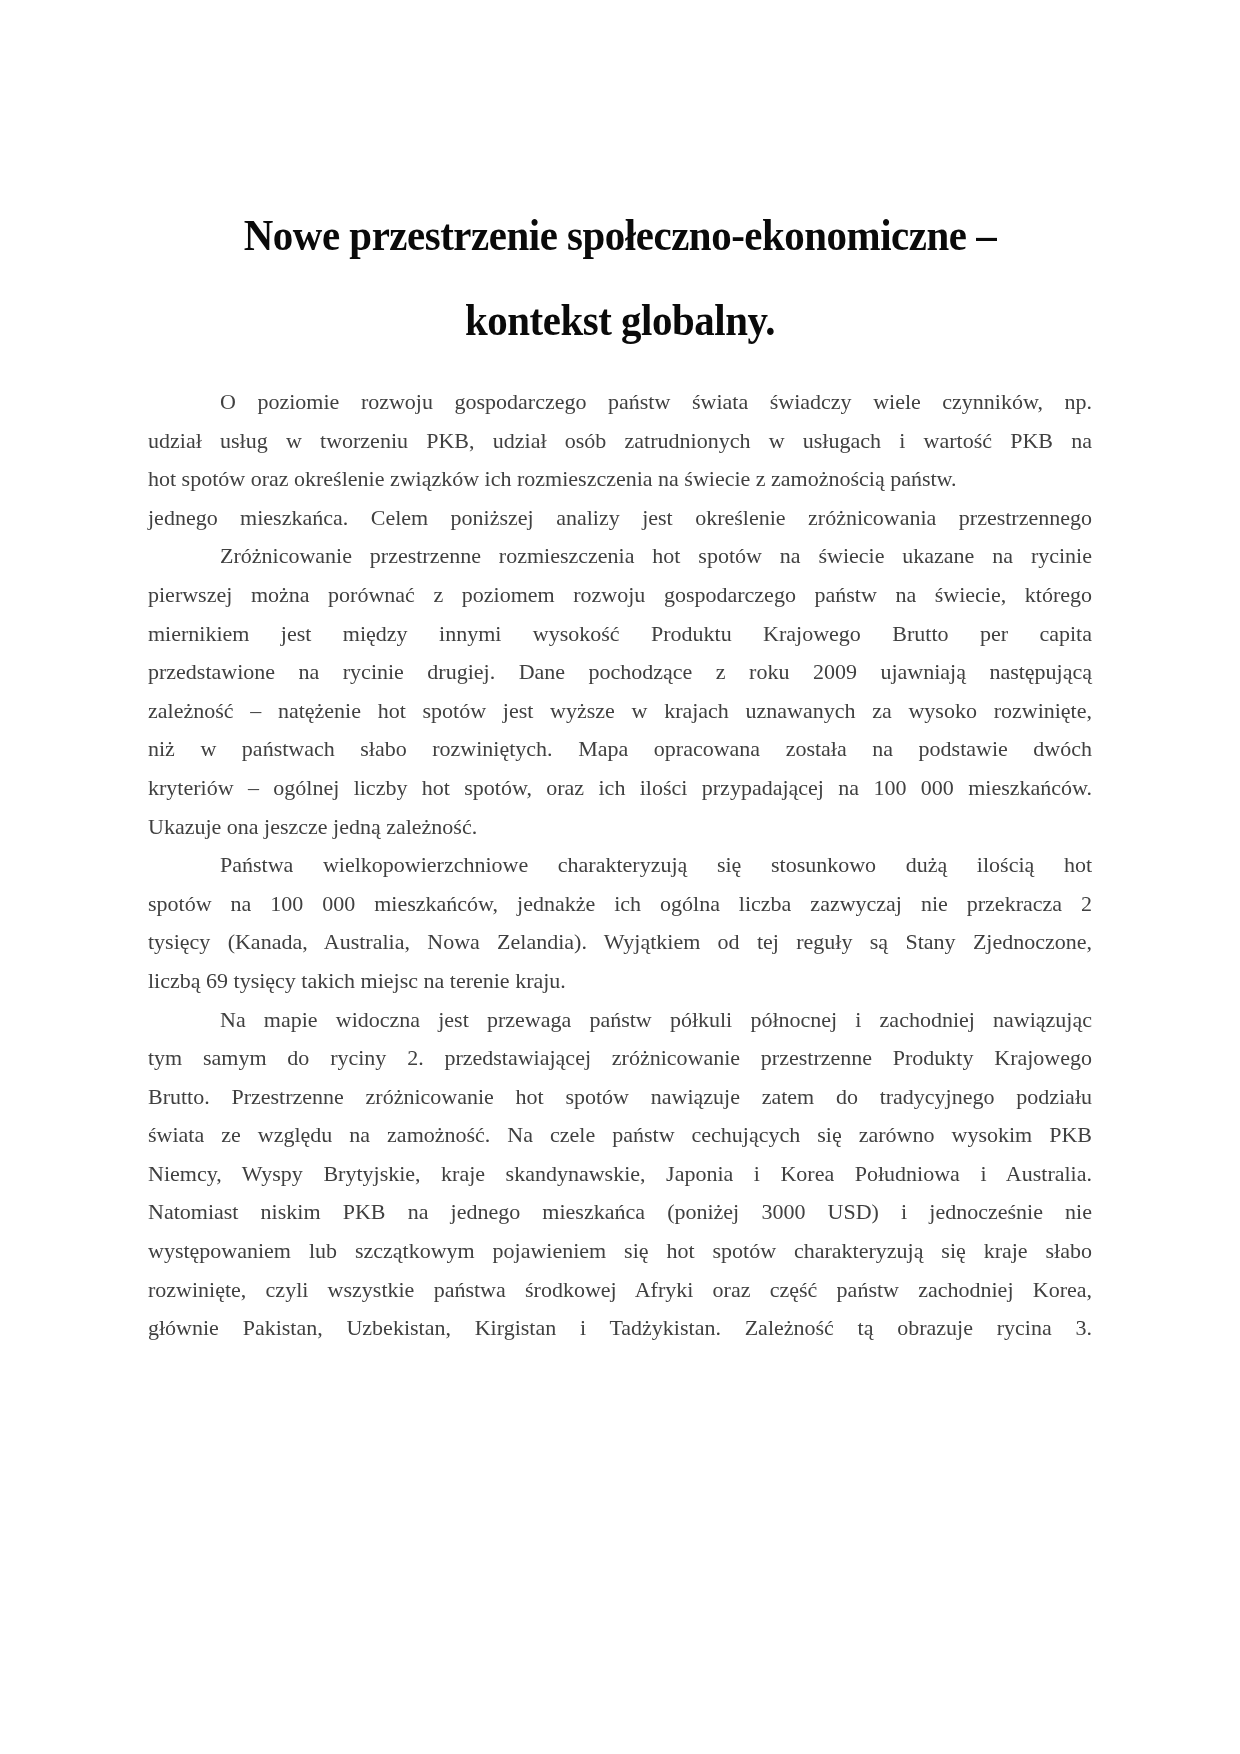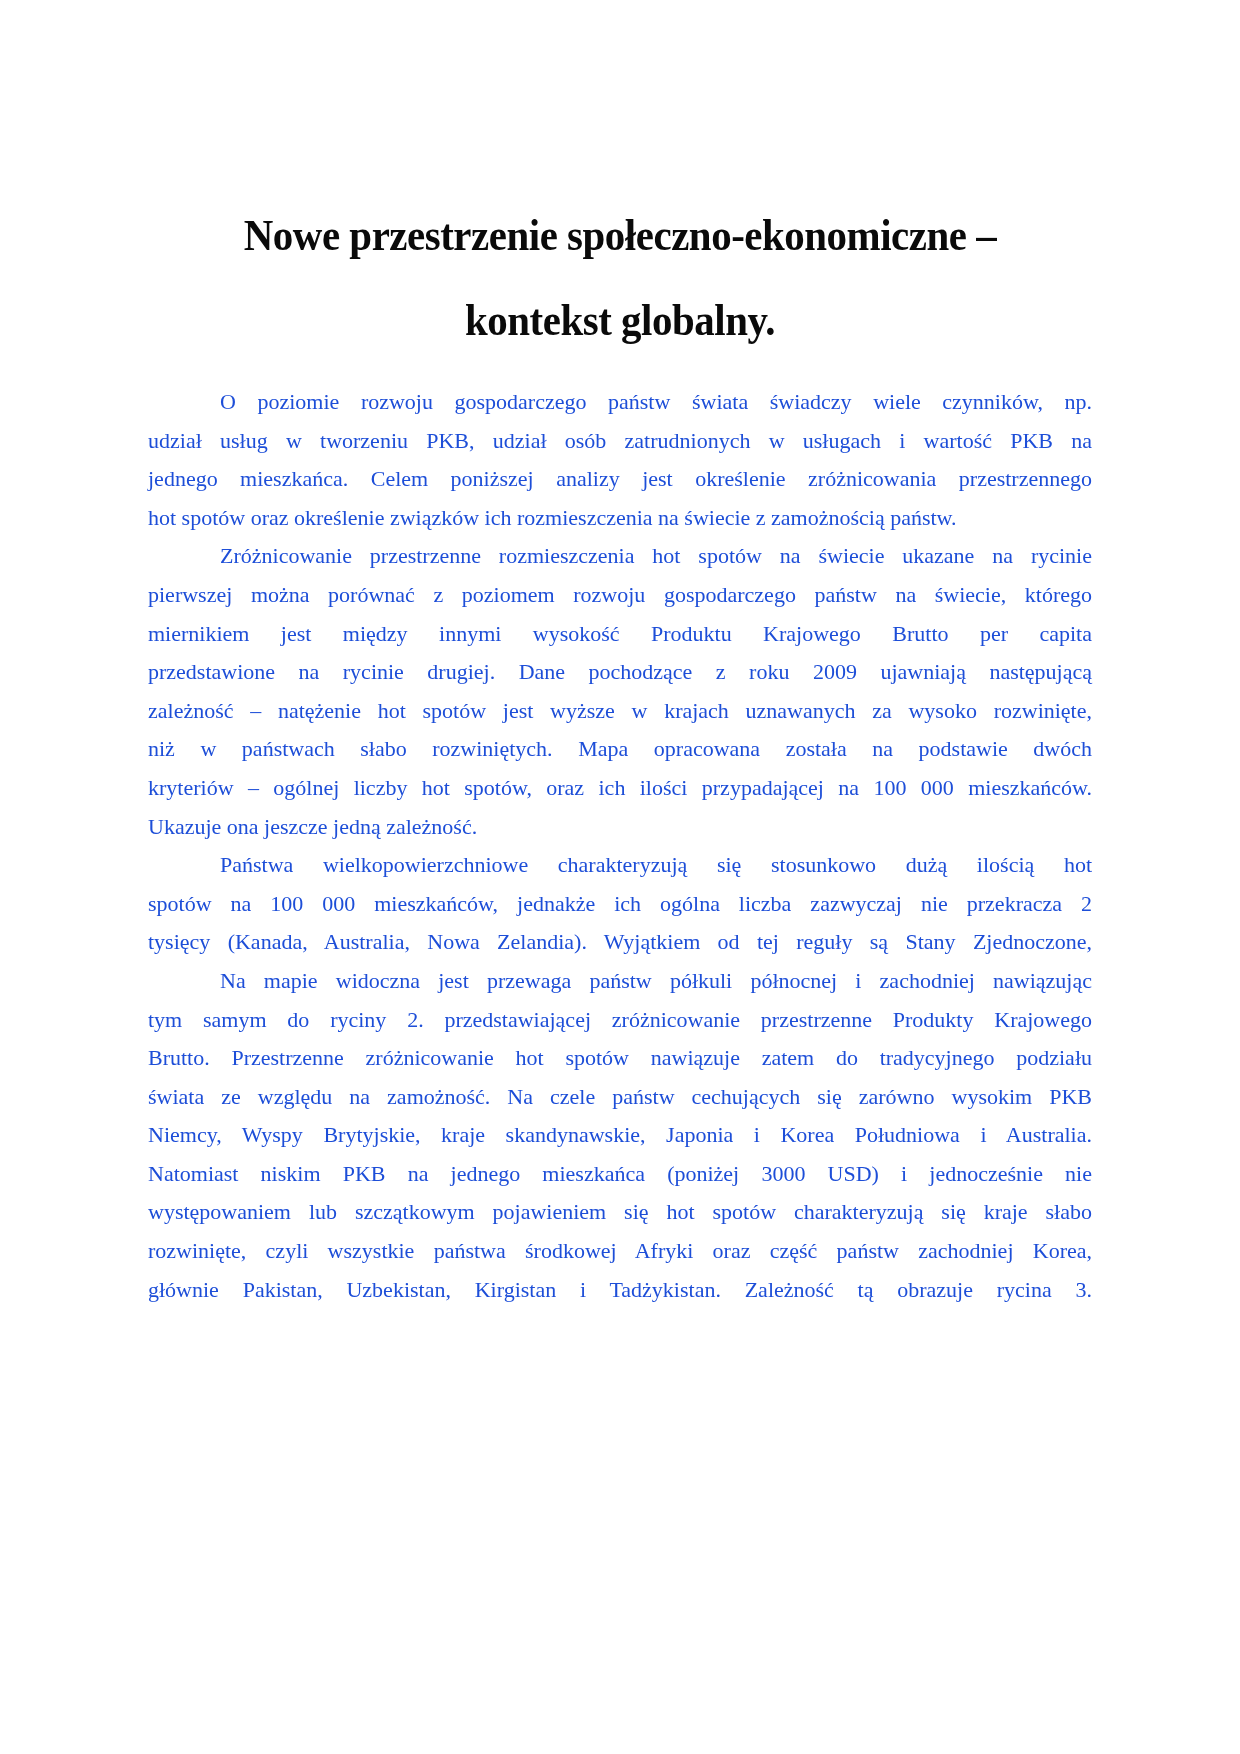--- a/index.html
+++ b/index.html
@@ -11,56 +11,57 @@
     font-weight: bold; font-size: 44px; letter-spacing: -0.5px; color: #0a0a0a;
     transform: scaleX(0.93); transform-origin: center;
   }
   .t1 { top: 210px; }
   .t2 { top: 295px; }
   .body { position: absolute; left: 148px; width: 944px; top: 383px; }
   .line {
     font-family: "Liberation Serif", "DejaVu Serif", serif;
     font-size: 22px; line-height: 38.6px; height: 38.6px;
     white-space: nowrap; text-align: justify; text-align-last: justify;
-    color: #1d4ed8;
+    color: #404040;
   }
   .line.last { text-align-last: left; }
   .line.indent { padding-left: 72px; }
 </style>
 </head>
 <body>
 
 <div class="page">
   <div class="title t1">Nowe przestrzenie społeczno-ekonomiczne –</div>
   <div class="title t2">kontekst globalny.</div>
 
   <div class="body">
 
     <div>
       <div class="line indent">O poziomie rozwoju gospodarczego państw świata świadczy wiele czynników, np.</div>
       <div class="line">udział usług w tworzeniu PKB, udział osób zatrudnionych w usługach i wartość PKB na</div>
+      <div class="line last">hot spotów oraz określenie związków ich rozmieszczenia na świecie z zamożnością państw.</div>
       <div class="line">jednego mieszkańca. Celem poniższej analizy jest określenie zróżnicowania przestrzennego</div>
-      <div class="line last">hot spotów oraz określenie związków ich rozmieszczenia na świecie z zamożnością państw.</div>
     </div>
 
     <div>
       <div class="line indent">Zróżnicowanie przestrzenne rozmieszczenia hot spotów na świecie ukazane na rycinie</div>
       <div class="line">pierwszej można porównać z poziomem rozwoju gospodarczego państw na świecie, którego</div>
       <div class="line">miernikiem jest między innymi wysokość Produktu Krajowego Brutto per capita</div>
       <div class="line">przedstawione na rycinie drugiej. Dane pochodzące z roku 2009 ujawniają następującą</div>
       <div class="line">zależność – natężenie hot spotów jest wyższe w krajach uznawanych za wysoko rozwinięte,</div>
       <div class="line">niż w państwach słabo rozwiniętych. Mapa opracowana została na podstawie dwóch</div>
       <div class="line">kryteriów – ogólnej liczby hot spotów, oraz ich ilości przypadającej na 100 000 mieszkańców.</div>
       <div class="line last">Ukazuje ona jeszcze jedną zależność.</div>
     </div>
 
     <div>
       <div class="line indent">Państwa wielkopowierzchniowe charakteryzują się stosunkowo dużą ilością hot</div>
       <div class="line">spotów na 100 000 mieszkańców, jednakże ich ogólna liczba zazwyczaj nie przekracza 2</div>
       <div class="line">tysięcy (Kanada, Australia, Nowa Zelandia). Wyjątkiem od tej reguły są Stany Zjednoczone,</div>
+      <div class="line last">liczbą 69 tysięcy takich miejsc na terenie kraju.</div>
     </div>
 
     <div>
       <div class="line indent">Na mapie widoczna jest przewaga państw półkuli północnej i zachodniej nawiązując</div>
       <div class="line">tym samym do ryciny 2. przedstawiającej zróżnicowanie przestrzenne Produkty Krajowego</div>
       <div class="line">Brutto. Przestrzenne zróżnicowanie hot spotów nawiązuje zatem do tradycyjnego podziału</div>
       <div class="line">świata ze względu na zamożność. Na czele państw cechujących się zarówno wysokim PKB</div>
       <div class="line">Niemcy, Wyspy Brytyjskie, kraje skandynawskie, Japonia i Korea Południowa i Australia.</div>
       <div class="line">Natomiast niskim PKB na jednego mieszkańca (poniżej 3000 USD) i jednocześnie nie</div>
       <div class="line">występowaniem lub szczątkowym pojawieniem się hot spotów charakteryzują się kraje słabo</div>

